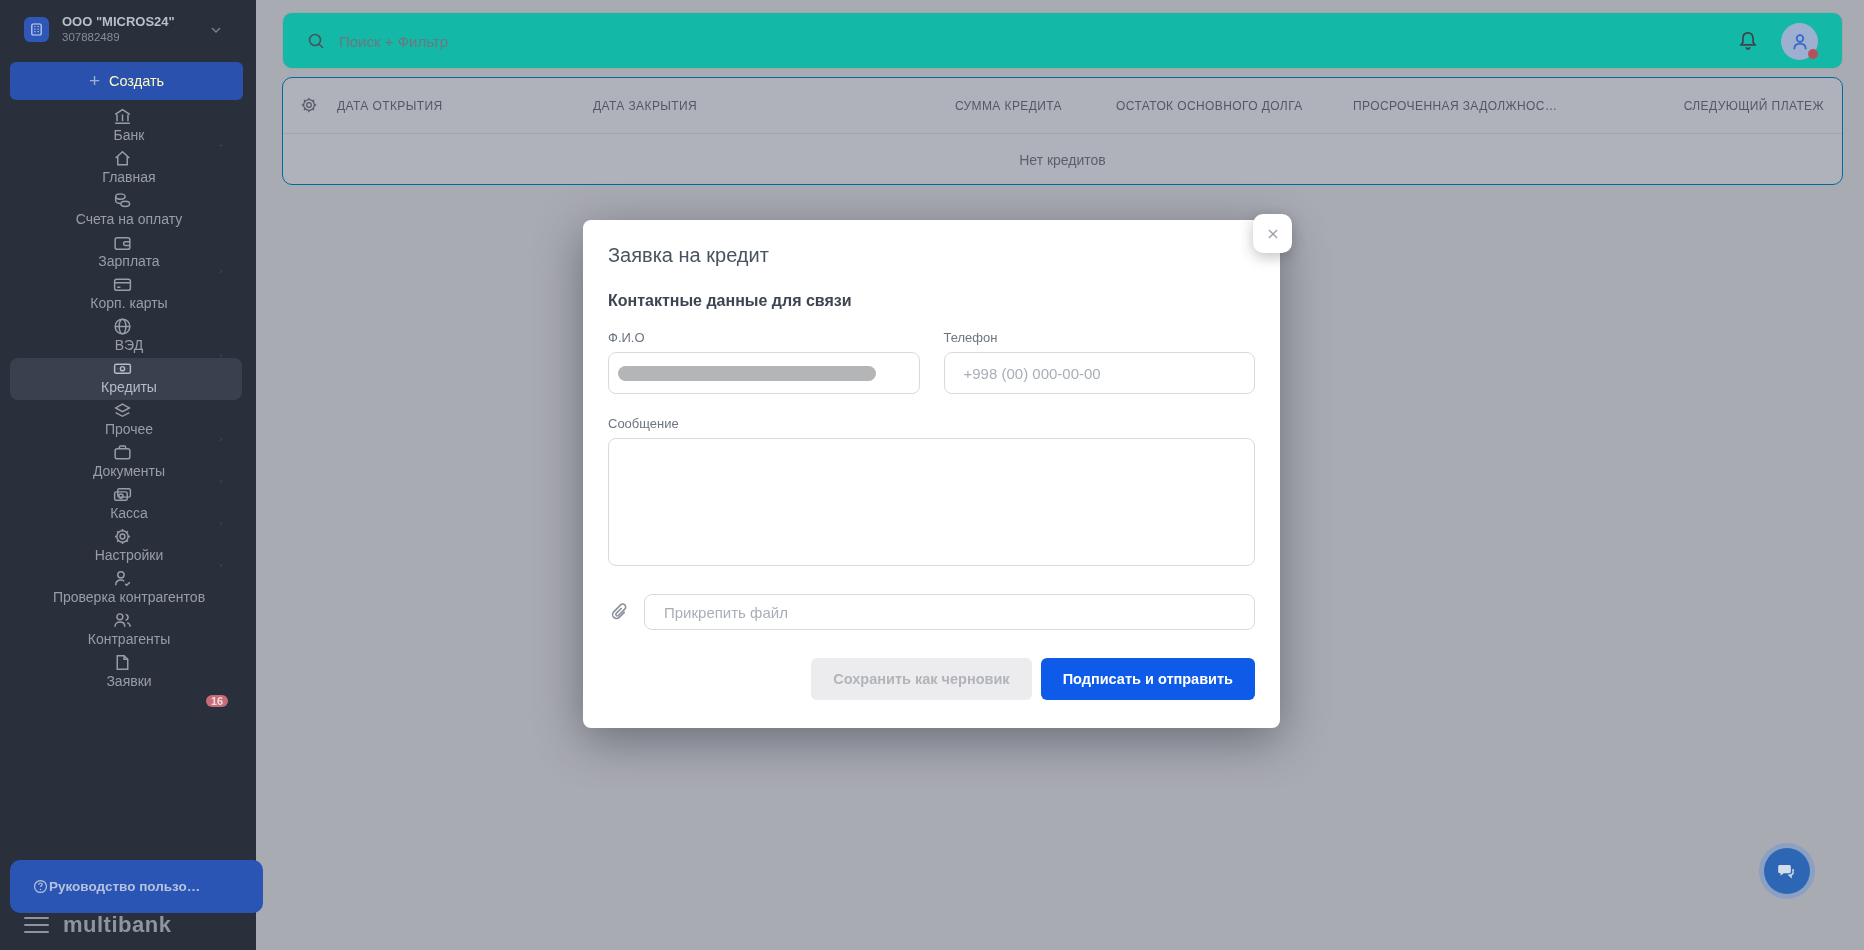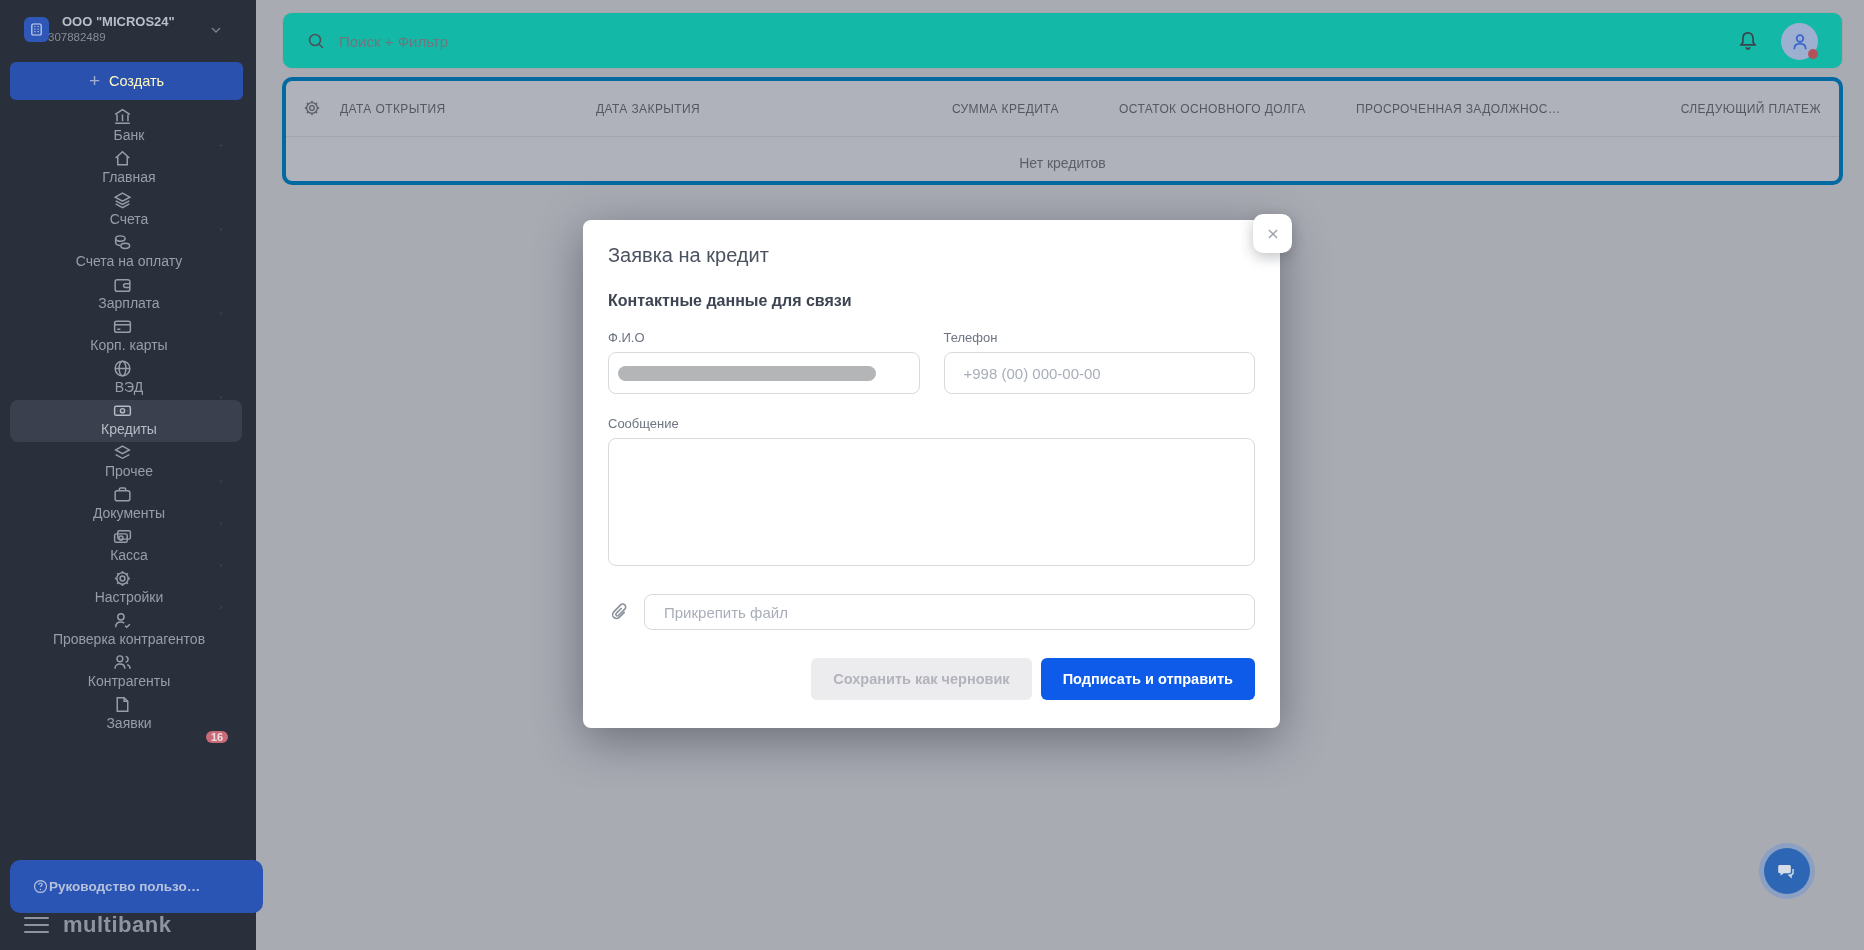--- a/index.html
+++ b/index.html
@@ -7,48 +7,48 @@
     width:1864px;height:950px;position:relative;overflow:hidden;
     font-family:"Liberation Sans","DejaVu Sans",sans-serif;
     background:#a9abb3; 
   }
   svg{display:block;}
   
   .sidebar{position:absolute;left:0;top:0;width:256px;height:950px;background:#2a2f3c;z-index:2;}
   .org{position:absolute;left:0;top:10px;width:256px;height:46px;}
   .org-logo{position:absolute;left:24px;top:7px;width:25px;height:25px;border-radius:6px;background:#2e57b8;display:flex;align-items:center;justify-content:center;}
   .org-name{position:absolute;left:62px;top:4px;font-size:13px;font-weight:700;color:#b9bfcb;}
-  .org-inn{position:absolute;left:48px;top:21px;font-size:11.5px;color:#868d99;text-align:center;}
+  .org-inn{position:absolute;left:62px;top:21px;font-size:11.5px;color:#868d99;text-align:center;}
   .org-chevron{position:absolute;right:32px;top:12px;}
   .create-btn{position:absolute;left:10px;top:62px;width:233px;height:38px;border-radius:6px;background:#2a51ad;display:flex;align-items:center;justify-content:center;gap:9px;cursor:pointer;}
   .create-btn .plus{color:#a2afd2;font-size:19px;font-weight:400;line-height:1;margin-top:-2px;}
   .create-btn .lbl{color:#fef9c3;font-size:14.5px;font-weight:400;}
   .nav{position:absolute;left:0;top:106px;width:256px;}
   .nav-item{height:42px;margin:0 14px 0 10px;border-radius:8px;display:flex;align-items:center;padding:0 14px 0 20px;position:relative;cursor:pointer;flex-direction:column;}
   .nav-item.active{background:#3a404d;}
   .nav-item .ic{width:21px;height:21px;margin-right:14px;flex:0 0 auto;}
   .nav-item .txt{font-size:14px;font-weight:500;color:#989ea9;white-space:nowrap;}
   .nav-item.active .txt{color:#b6bcc6;}
   .nav-item .chev{margin-left:auto;}
-  .badge{margin-left:auto;min-width:22px;height:22px;border-radius:11px;background:#c96b77;color:#eedde0;font-size:11px;font-weight:700;display:flex;align-items:center;justify-content:center;}
+  .badge{margin-left:auto;min-width:22px;height:22px;border-radius:11px;background:#c96b77;color:#eedde0;font-size:11px;font-weight:700;display:flex;align-items:center;justify-content:center;margin-top:6px;}
   .guide-btn{position:absolute;left:10px;top:860px;width:231px;height:53px;border-radius:10px;background:#2a55b4;display:flex;align-items:center;padding-left:22px;cursor:pointer;}
   .guide-btn .txt{color:#b6c2dc;font-size:13.5px;font-weight:700;white-space:nowrap;}
   .brand{position:absolute;left:0;top:905px;width:256px;height:40px;display:flex;align-items:center;}
   .burger{margin-left:24px;width:25px;height:17px;display:flex;flex-direction:column;justify-content:space-between;cursor:pointer;}
   .burger span{display:block;height:2.4px;border-radius:2px;background:#8f95a0;}
   .brand-name{margin-left:14px;font-size:22px;font-weight:600;letter-spacing:.5px;color:#8f95a0;}
   
   .topbar{position:absolute;left:282px;top:12px;width:1561px;height:57px;background:#14b8a6;border:1px solid #a3a5ad;border-radius:10px;box-sizing:border-box;}
   .search-ic{position:absolute;left:23px;top:18px;}
   .search-input{position:absolute;left:54px;top:0;height:55px;width:700px;border:none;background:transparent;outline:none;font-size:15px;color:#4a4f59;font-family:inherit;}
   .search-input::placeholder{color:#71757f;opacity:1;}
   .bell{position:absolute;right:82px;top:16px;cursor:pointer;}
   .avatar{position:absolute;right:24px;top:10px;width:37px;height:37px;border-radius:50%;background:#9db0d2;display:flex;align-items:center;justify-content:center;cursor:pointer;}
   .avatar .dot{position:absolute;right:0;bottom:1px;width:10px;height:10px;border-radius:50%;background:#b4525b;}
-  .table-card{position:absolute;left:282px;top:77px;width:1561px;height:108px;background:#b0b2bb;border:4px solid #0369a1;border-radius:10px;box-sizing:border-box;}
+  .table-card{position:absolute;left:282px;top:77px;width:1561px;height:108px;background:#b0b2bb;border:1px solid #0369a1;border-radius:10px;box-sizing:border-box;}
   .thead{position:relative;height:55px;border-bottom:1px solid #a3a5ad;}
   .thead .th{position:absolute;top:21px;font-size:12px;font-weight:500;color:#535862;letter-spacing:.4px;text-transform:uppercase;white-space:nowrap;}
   .th0{left:54px;} .th1{left:310px;} .th2{right:780px;} .th3{left:833px;} .th4{left:1070px;} .th5{right:18px;}
   .thead-gear{position:absolute;left:16px;top:17px;cursor:pointer;}
   .empty-row{height:51px;display:flex;align-items:center;justify-content:center;font-size:14px;color:#5a5f69;}
   
   .chat-fab{position:absolute;left:1759px;top:843px;width:56px;height:56px;border-radius:50%;background:#8ba0c2;display:flex;align-items:center;justify-content:center;cursor:pointer;z-index:2;}
   .chat-inner{width:46px;height:46px;border-radius:50%;background:#2d66b5;display:flex;align-items:center;justify-content:center;}
   
   .modal{position:absolute;left:583px;top:220px;width:697px;height:508px;background:#ffffff;border-radius:8px;box-shadow:0 12px 48px rgba(30,35,48,.45);box-sizing:border-box;padding:24px 25px 26px 25px;z-index:5;}
@@ -105,30 +105,20 @@
         </svg>
     </div>
     <div class="nav-item">
       <svg class="ic" viewBox="0 0 20 20" fill="none" stroke="#989ea9" stroke-width="1.4">
           <path d="M3.5 9.5 10 3.5l6.5 6M5.5 8.2V16h9V8.2"></path>
         </svg>
       <span class="txt">Главная</span>
     </div>
     <div class="nav-item">
       <svg class="ic" viewBox="0 0 20 20" fill="none" stroke="#989ea9" stroke-width="1.4">
-          <path d="M10 3 17 6.8 10 10.6 3 6.8Z"></path>
-          <path d="M3.5 10.3 10 13.8 16.5 10.3M3.5 13.3 10 16.8 16.5 13.3"></path>
-        </svg>
-      <span class="txt">Счета</span>
-      <svg class="chev" width="14" height="14" viewBox="0 0 20 20" fill="none" stroke="#7c828e" stroke-width="1.6">
-          <path d="M7.5 5 12.5 10 7.5 15"></path>
-        </svg>
-    </div>
-    <div class="nav-item">
-      <svg class="ic" viewBox="0 0 20 20" fill="none" stroke="#989ea9" stroke-width="1.4">
           <ellipse cx="8" cy="6.3" rx="4.5" ry="2.6"></ellipse>
           <path d="M3.5 6.3v4c0 1.4 2 2.6 4.5 2.6"></path>
           <ellipse cx="12.6" cy="13.2" rx="4.2" ry="2.5"></ellipse>
         </svg>
       <span class="txt">Счета на оплату</span>
     </div>
     <div class="nav-item">
       <svg class="ic" viewBox="0 0 20 20" fill="none" stroke="#989ea9" stroke-width="1.4">
           <rect x="3" y="5.5" width="14" height="11" rx="2"></rect>
           <path d="M17 9.2h-4.2a1.8 1.8 0 0 0 0 3.6H17"></path>

